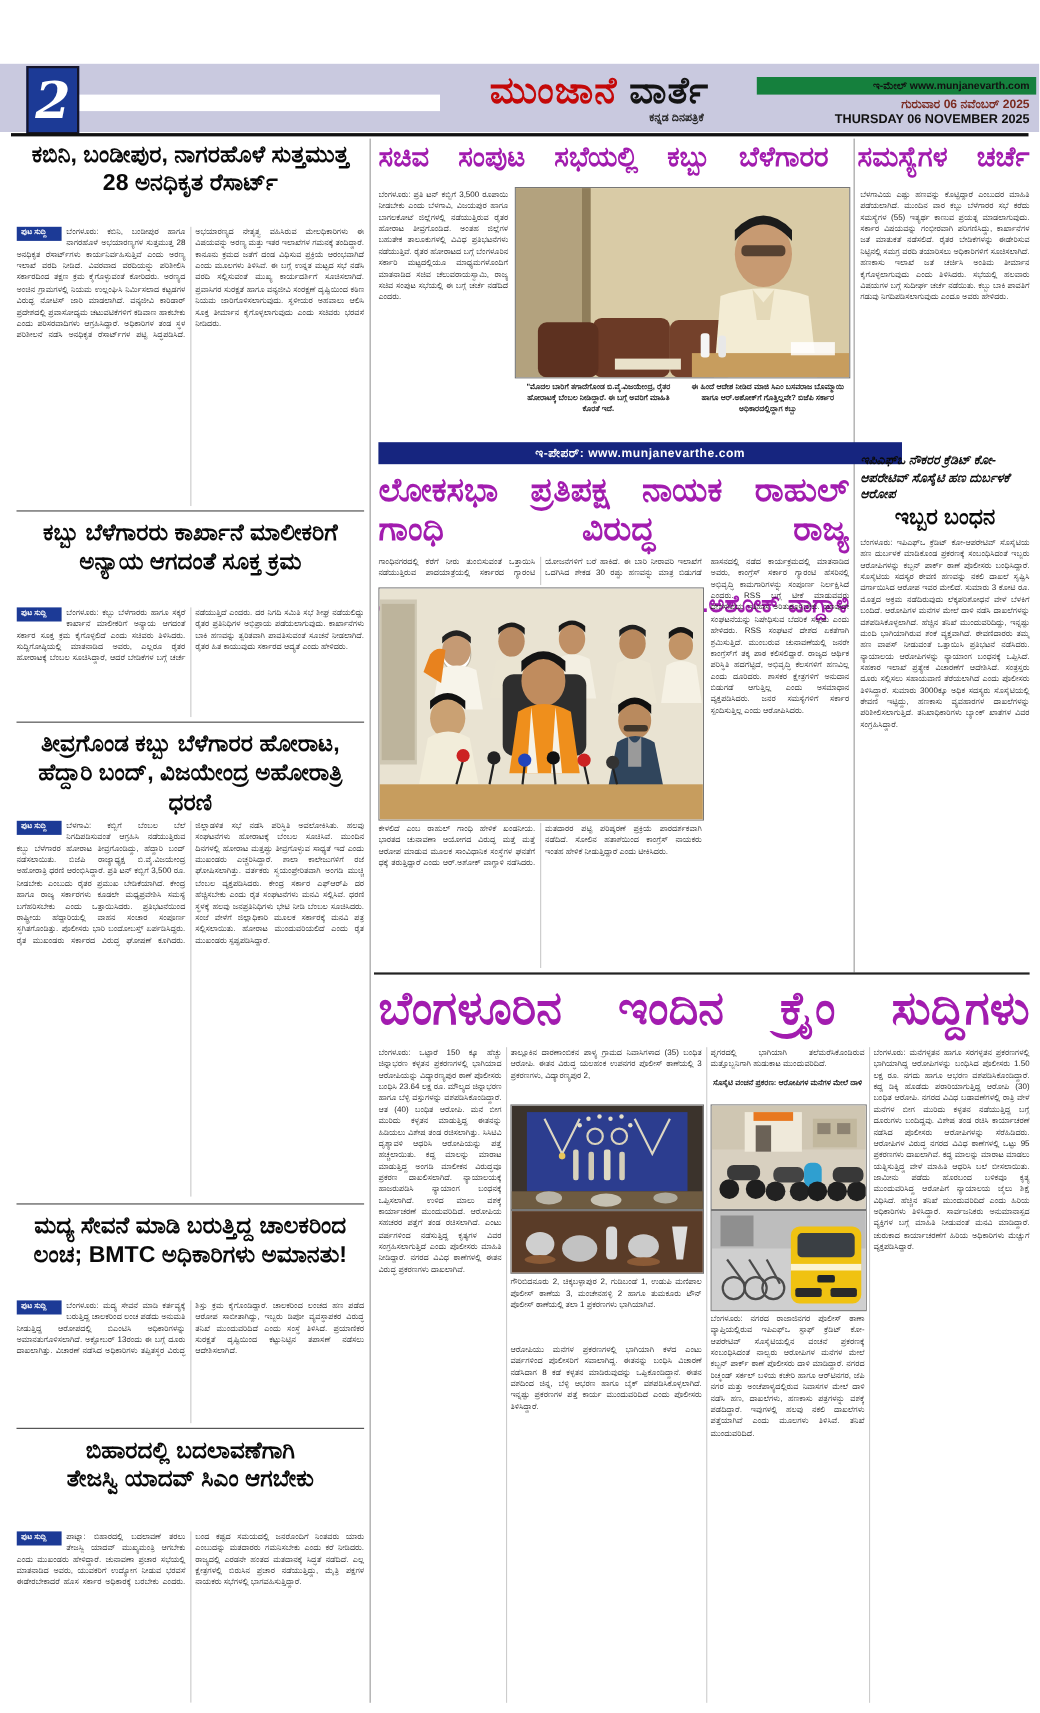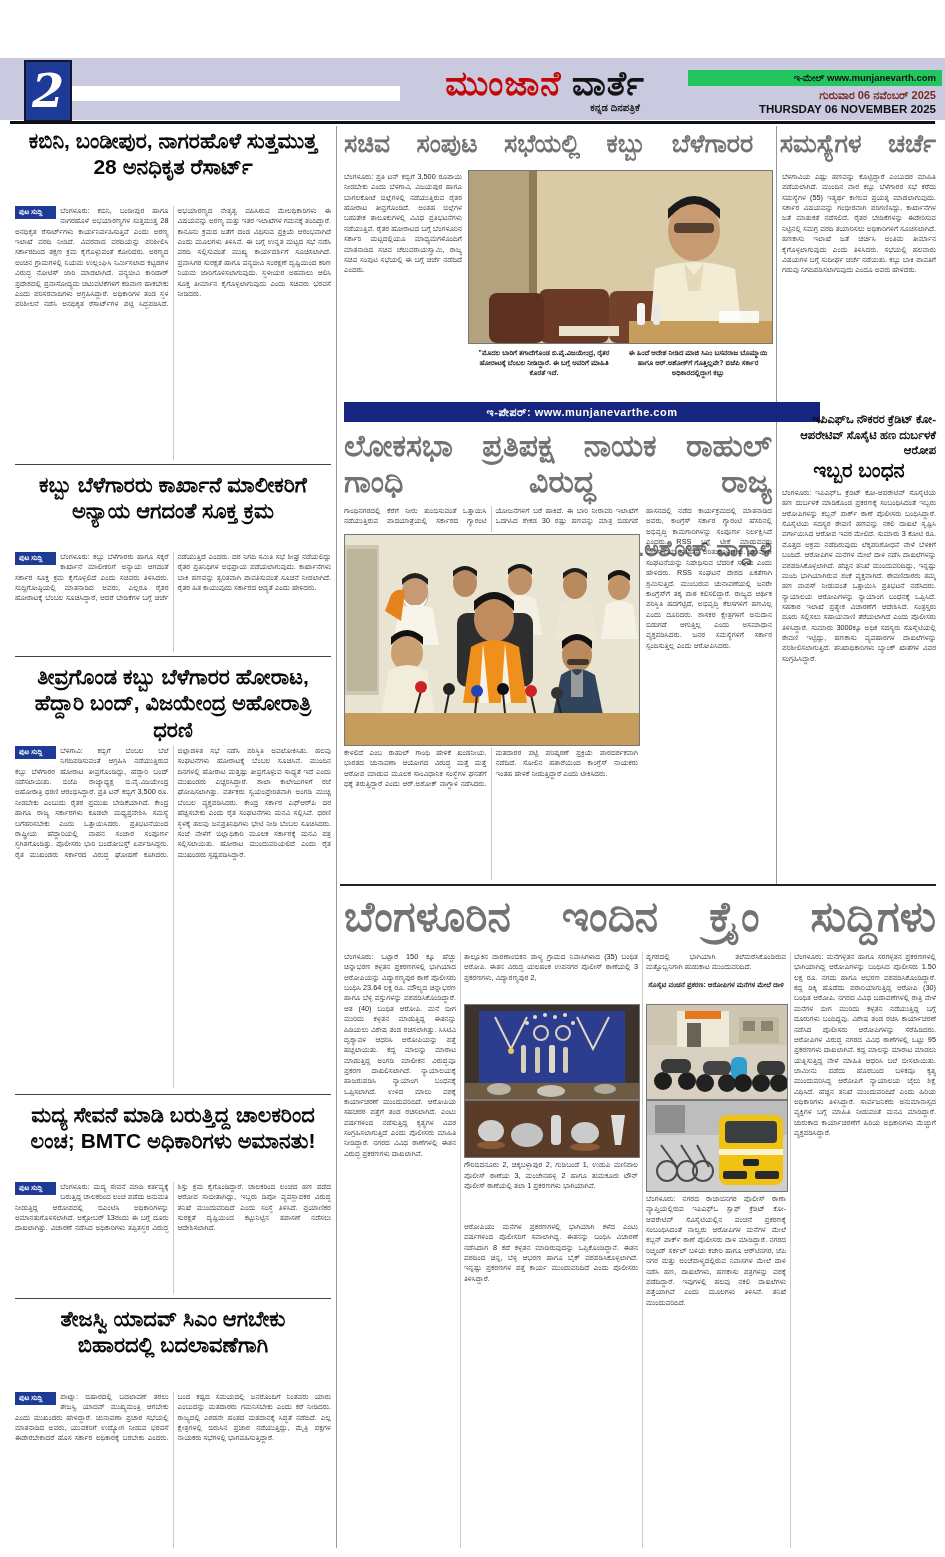--- a/index.html
+++ b/index.html
@@ -8,41 +8,41 @@
   .abs{position:absolute;}
   
   .mast-band{background:#c9c9df;}
   .pagenum{background:#1c3a96;border:2px solid #15152a;color:#fff;
            font-family:"DejaVu Serif",serif;font-style:italic;font-weight:bold;
            font-size:46px;display:flex;align-items:center;justify-content:center;}
   .logo-main{font-size:34px;font-weight:bold;letter-spacing:1px;white-space:nowrap;text-align:center;}
   .logo-red{color:#c40808;}
   .logo-black{color:#141414;}
   .tagline{font-size:10px;font-weight:bold;color:#222;text-align:center;}
-  .mast-web{background:#22c55e;font-size:9.5px;font-weight:bold;color:#111;
+  .mast-web{background:#15803d;font-size:9.5px;font-weight:bold;color:#111;
             display:flex;align-items:center;justify-content:flex-end;padding-right:6px;}
   .mast-date-kn{font-size:11px;font-weight:bold;color:#7a2a20;text-align:right;}
   .mast-date-en{font-size:11.5px;font-weight:bold;color:#111;text-align:right;}
   .rule-h{background:#111;}
   .rule-thin{background:#444;height:1px;}
   .vline{border-left:1px solid #999;}
   
   .head{font-weight:bold;color:#0a0a0a;text-align:center;line-height:1.25;}
-  .head-stretch{font-weight:bold;color:#737373;text-align:justify;line-height:1.2;}
+  .head-stretch{font-weight:bold;color:#a21caf;text-align:justify;line-height:1.2;}
   .head-stretch:after{content:"";display:inline-block;width:100%;}
   
   .body-txt{font-size:7.3px;line-height:1.42;text-align:justify;color:#1c1c1c;}
   .cols2{column-count:2;column-gap:9px;column-rule:1px solid #c9c9c9;}
   .label{display:inline-block;float:left;background:#1c3a96;color:#fff;
          font-size:7px;font-weight:bold;padding:1px 14px 2px 4px;margin:0 4px 2px 0;}
   .caption{font-size:7px;font-weight:bold;color:#222;text-align:center;line-height:1.45;}
   .banner{background:#16257f;color:#fff;font-size:11px;font-weight:bold;
           display:flex;align-items:center;justify-content:center;letter-spacing:.5px;}
   .photo{border:1px solid #777;}
-  .subhead-sm{font-size:11.5px;font-weight:bold;text-align:right;line-height:1.35;color:#0a0a0a;}
+  .subhead-sm{font-size:11.5px;font-weight:bold;text-align:left;line-height:1.35;color:#0a0a0a;font-style:italic;}
 </style>
 </head>
 <body>
 
 <div class="page">
 
   <div class="abs mast-band" style="left:0;top:58px;width:945px;height:62px;">
     <div class="abs" style="left:70px;top:28px;width:330px;height:15px;background:#fff;"></div>
   </div>
   <div class="abs pagenum" style="left:24px;top:60px;width:44px;height:58px;">
@@ -91,22 +91,22 @@
   <div class="abs head" style="left:15px;top:1102px;width:316px;font-size:21px;">
     <div>ಮದ್ಯ ಸೇವನೆ ಮಾಡಿ ಬರುತ್ತಿದ್ದ ಚಾಲಕರಿಂದ</div>
     <div>ಲಂಚ; BMTC ಅಧಿಕಾರಿಗಳು ಅಮಾನತು!</div>
   </div>
   <div class="abs body-txt cols2" style="left:15px;top:1182px;width:316px;height:112px;overflow:hidden;">
     <span class="label">ಪುಟ ಸುದ್ದಿ</span><span>ಬೆಂಗಳೂರು: ಮದ್ಯ ಸೇವನೆ ಮಾಡಿ ಕರ್ತವ್ಯಕ್ಕೆ ಬರುತ್ತಿದ್ದ ಚಾಲಕರಿಂದ ಲಂಚ ಪಡೆದು ಅನುಮತಿ ನೀಡುತ್ತಿದ್ದ ಆರೋಪದಲ್ಲಿ ಬಿಎಂಟಿಸಿ ಅಧಿಕಾರಿಗಳನ್ನು ಅಮಾನತುಗೊಳಿಸಲಾಗಿದೆ. ಅಕ್ಟೋಬರ್ 13ರಂದು ಈ ಬಗ್ಗೆ ದೂರು ದಾಖಲಾಗಿತ್ತು. ವಿಚಾರಣೆ ನಡೆಸಿದ ಅಧಿಕಾರಿಗಳು ತಪ್ಪಿತಸ್ಥರ ವಿರುದ್ಧ ಶಿಸ್ತು ಕ್ರಮ ಕೈಗೊಂಡಿದ್ದಾರೆ. ಚಾಲಕರಿಂದ ಲಂಚದ ಹಣ ಪಡೆದ ಆರೋಪ ಸಾಬೀತಾಗಿದ್ದು, ಇಬ್ಬರು ಡಿಪೋ ವ್ಯವಸ್ಥಾಪಕರ ವಿರುದ್ಧ ತನಿಖೆ ಮುಂದುವರಿದಿದೆ ಎಂದು ಸಂಸ್ಥೆ ತಿಳಿಸಿದೆ. ಪ್ರಯಾಣಿಕರ ಸುರಕ್ಷತೆ ದೃಷ್ಟಿಯಿಂದ ಕಟ್ಟುನಿಟ್ಟಿನ ತಪಾಸಣೆ ನಡೆಸಲು ಆದೇಶಿಸಲಾಗಿದೆ.</span>
   </div>
   <div class="abs rule-thin" style="left:15px;top:1298px;width:316px;"></div>
 
   <div class="abs head" style="left:15px;top:1306px;width:316px;font-size:21px;">
+    <div>ಬಿಹಾರದಲ್ಲಿ ಬದಲಾವಣೆಗಾಗಿ</div>
     <div>ತೇಜಸ್ವಿ ಯಾದವ್ ಸಿಎಂ ಆಗಬೇಕು</div>
-    <div>ಬಿಹಾರದಲ್ಲಿ ಬದಲಾವಣೆಗಾಗಿ</div>
   </div>
   <div class="abs body-txt cols2" style="left:15px;top:1392px;width:316px;height:156px;overflow:hidden;">
     <span class="label">ಪುಟ ಸುದ್ದಿ</span><span>ಪಾಟ್ನಾ: ಬಿಹಾರದಲ್ಲಿ ಬದಲಾವಣೆ ತರಲು ತೇಜಸ್ವಿ ಯಾದವ್ ಮುಖ್ಯಮಂತ್ರಿ ಆಗಬೇಕು ಎಂದು ಮುಖಂಡರು ಹೇಳಿದ್ದಾರೆ. ಚುನಾವಣಾ ಪ್ರಚಾರ ಸಭೆಯಲ್ಲಿ ಮಾತನಾಡಿದ ಅವರು, ಯುವಕರಿಗೆ ಉದ್ಯೋಗ ನೀಡುವ ಭರವಸೆ ಈಡೇರಬೇಕಾದರೆ ಹೊಸ ಸರ್ಕಾರ ಅಧಿಕಾರಕ್ಕೆ ಬರಬೇಕು ಎಂದರು. ಬಂದ ಕಷ್ಟದ ಸಮಯದಲ್ಲಿ ಜನರೊಂದಿಗೆ ನಿಂತವರು ಯಾರು ಎಂಬುದನ್ನು ಮತದಾರರು ಗಮನಿಸಬೇಕು ಎಂದು ಕರೆ ನೀಡಿದರು. ರಾಜ್ಯದಲ್ಲಿ ಎರಡನೇ ಹಂತದ ಮತದಾನಕ್ಕೆ ಸಿದ್ಧತೆ ನಡೆದಿದೆ. ಎಲ್ಲ ಕ್ಷೇತ್ರಗಳಲ್ಲಿ ಬಿರುಸಿನ ಪ್ರಚಾರ ನಡೆಯುತ್ತಿದ್ದು, ಮೈತ್ರಿ ಪಕ್ಷಗಳ ನಾಯಕರು ಸಭೆಗಳಲ್ಲಿ ಭಾಗವಹಿಸುತ್ತಿದ್ದಾರೆ.</span>
   </div>
 
   <div class="abs head-stretch" style="left:344px;top:128px;width:592px;font-size:25px;">ಸಚಿವ ಸಂಪುಟ ಸಭೆಯಲ್ಲಿ ಕಬ್ಬು ಬೆಳೆಗಾರರ ಸಮಸ್ಯೆಗಳ ಚರ್ಚೆ</div>
   <div class="abs body-txt" style="left:344px;top:172px;width:118px;height:228px;overflow:hidden;">ಬೆಂಗಳೂರು: ಪ್ರತಿ ಟನ್ ಕಬ್ಬಿಗೆ 3,500 ರೂಪಾಯಿ ನೀಡಬೇಕು ಎಂದು ಬೆಳಗಾವಿ, ವಿಜಯಪುರ ಹಾಗೂ ಬಾಗಲಕೋಟೆ ಜಿಲ್ಲೆಗಳಲ್ಲಿ ನಡೆಯುತ್ತಿರುವ ರೈತರ ಹೋರಾಟ ತೀವ್ರಗೊಂಡಿದೆ. ಅಂತಹ ಜಿಲ್ಲೆಗಳ ಬಹುತೇಕ ತಾಲೂಕುಗಳಲ್ಲಿ ವಿವಿಧ ಪ್ರತಿಭಟನೆಗಳು ನಡೆಯುತ್ತಿವೆ. ರೈತರ ಹೋರಾಟದ ಬಗ್ಗೆ ಬೆಂಗಳೂರಿನ ಸರ್ಕಾರಿ ಮಟ್ಟದಲ್ಲಿಯೂ ಮಾಧ್ಯಮಗಳೊಂದಿಗೆ ಮಾತನಾಡಿದ ಸಚಿವ ಚೆಲುವರಾಯಸ್ವಾಮಿ, ರಾಜ್ಯ ಸಚಿವ ಸಂಪುಟ ಸಭೆಯಲ್ಲಿ ಈ ಬಗ್ಗೆ ಚರ್ಚೆ ನಡೆದಿದೆ ಎಂದರು.</div>
 
   <svg class="abs photo" style="left:468px;top:170px;" width="303" height="172" viewBox="0 0 303 172">
     <rect width="303" height="172" fill="#d9cba6"></rect>

